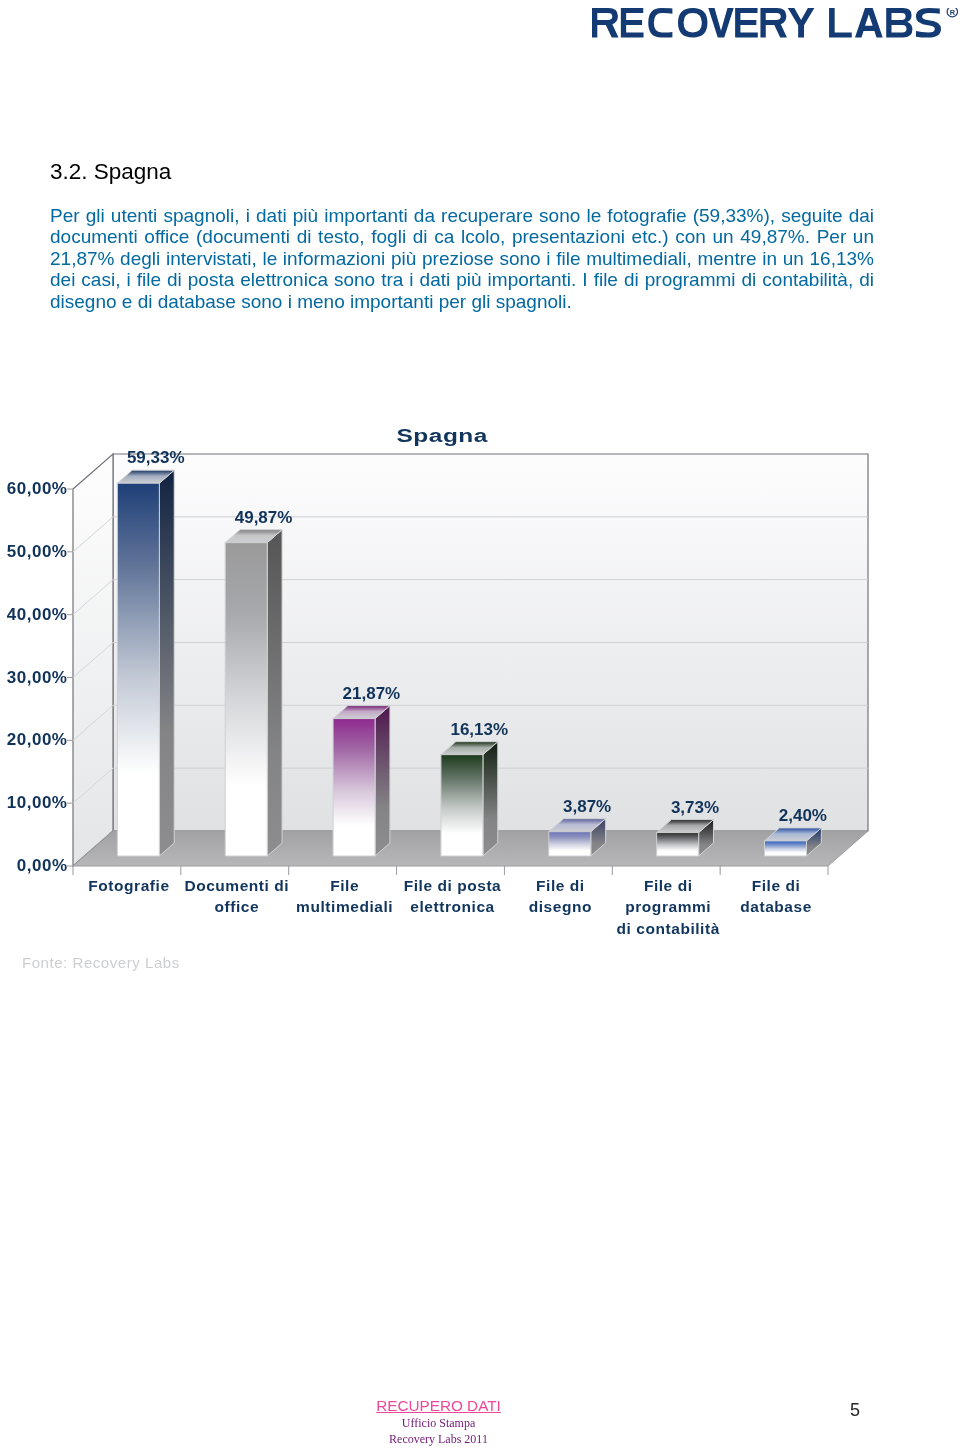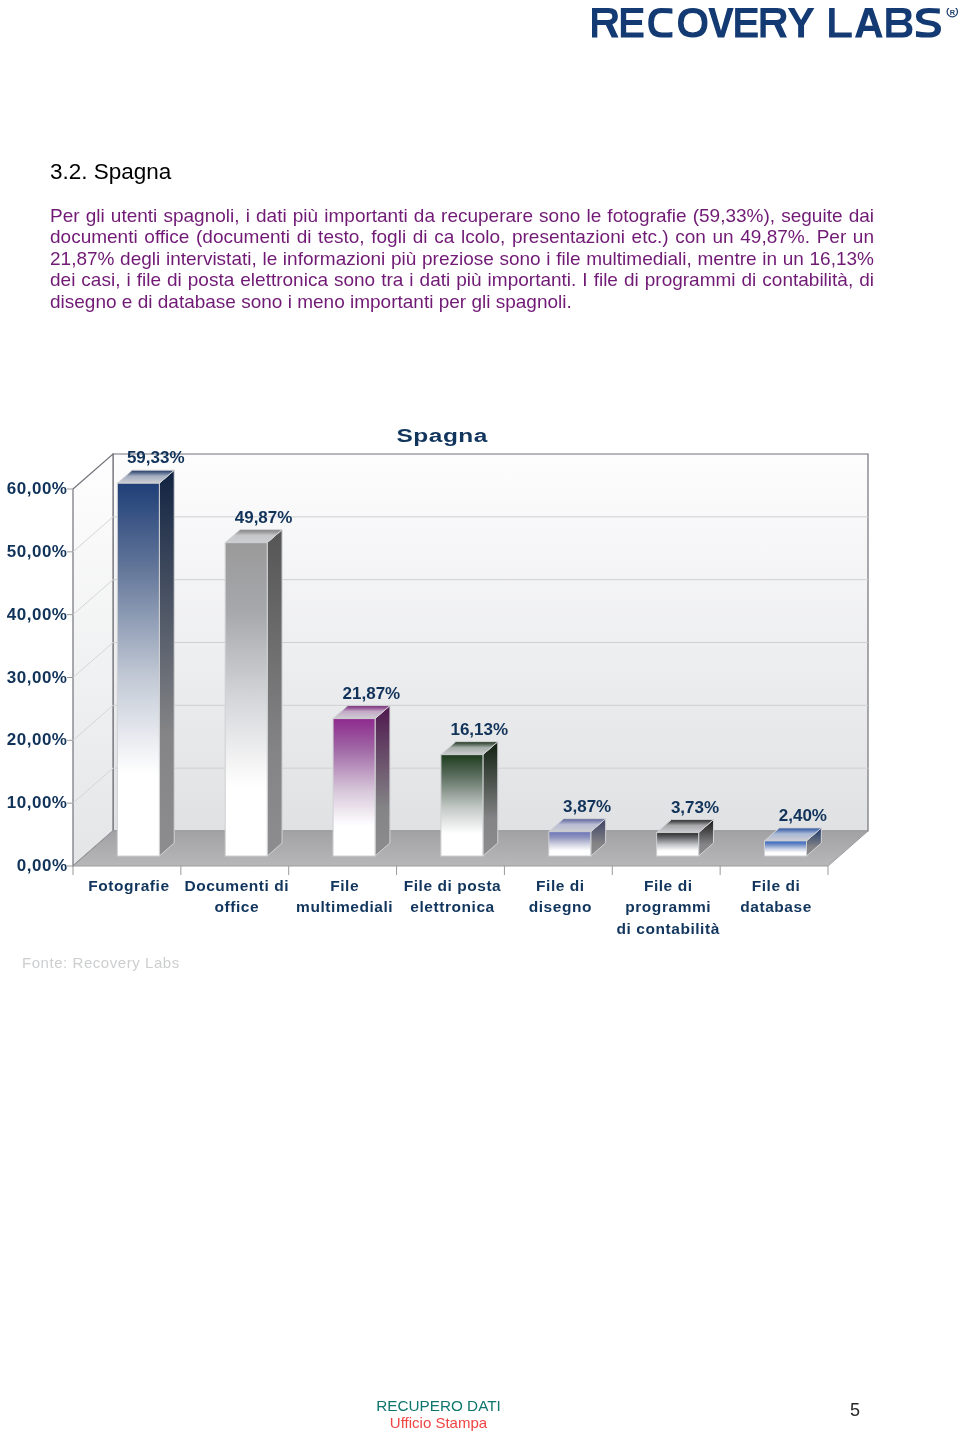--- a/index.html
+++ b/index.html
@@ -2,30 +2,30 @@
 <html><head>
 <meta charset="utf-8">
 <title>Recovery Labs - Spagna</title>
 <style>
   html,body{margin:0;padding:0;}
   body{width:960px;height:1450px;background:#fff;font-family:"Liberation Sans",sans-serif;position:relative;overflow:hidden;-webkit-font-smoothing:antialiased;}
   .page{transform:translateZ(0);}
   .logo{position:absolute;left:588px;top:8px;width:372px;height:46px;}
   .page{position:absolute;left:0;top:0;width:960px;height:1450px;}
   .heading{position:absolute;left:50px;top:159px;font-size:22.5px;font-weight:normal;color:#000;letter-spacing:0px;}
-  .body-text{position:absolute;left:50px;top:205px;width:824px;font-size:19px;line-height:21.4px;color:#701a75;text-align:justify;}
+  .body-text{position:absolute;left:50px;top:205px;width:824px;font-size:19px;line-height:21.4px;color:#0369a1;text-align:justify;}
   .chart{position:absolute;left:0;top:400px;width:960px;height:600px;overflow:visible;}
   text.ytick{font-family:"Liberation Sans",sans-serif;font-size:17px;font-weight:bold;fill:#11335a;letter-spacing:0.5px;}
   text.vlabel{font-family:"Liberation Sans",sans-serif;font-size:17px;font-weight:bold;fill:#11335a;}
   text.catlabel{font-family:"Liberation Sans",sans-serif;font-size:15.5px;font-weight:bold;fill:#11355c;letter-spacing:0.55px;}
   text.ctitle{font-family:"Liberation Sans",sans-serif;font-size:19.2px;font-weight:bold;fill:#11355c;letter-spacing:0.4px;}
   text.csource{font-family:"Liberation Sans",sans-serif;font-size:15px;fill:#cdced0;letter-spacing:.55px;}
   .footer{position:absolute;left:0;top:1398px;width:877px;text-align:center;line-height:16.6px;}
-    .footer-link{display:inline-block;font-size:15.3px;color:#0f766e;}
-  .footer-line{font-size:15px;color:#ef4444;}
+    .footer-link{display:inline-block;font-size:15.3px;color:#ec4899;text-decoration:underline;}
+  .footer-line{font-size:12px;color:#701a75;font-family:Liberation Serif, serif;}
   .page-number{position:absolute;left:850px;top:1400px;font-size:18px;color:#262626;}
 </style>
 </head>
 <body>
 
 <div class="page">
   <div class="logo">
     <svg width="372" height="46" viewBox="0 0 372 46">
       <title>RECOVERY LABS</title>
       <g transform="translate(4,0.1) scale(0.2945)" fill="#133a72">
@@ -286,15 +286,16 @@
         </g>
         <g transform="translate(396.5,41.5) scale(1.275,1)">
           <text x="0" y="0" class="ctitle">Spagna</text>
         </g>
         <text x="22" y="568" class="csource">Fonte: Recovery Labs</text>
       </svg>
   </div>
   <div class="footer">
     <a class="footer-link">RECUPERO DATI</a>
     <div class="footer-line">Ufficio Stampa</div>
+    <div class="footer-line">Recovery Labs 2011</div>
   </div>
   <div class="page-number">5</div>
 </div>
 
 </body></html>

